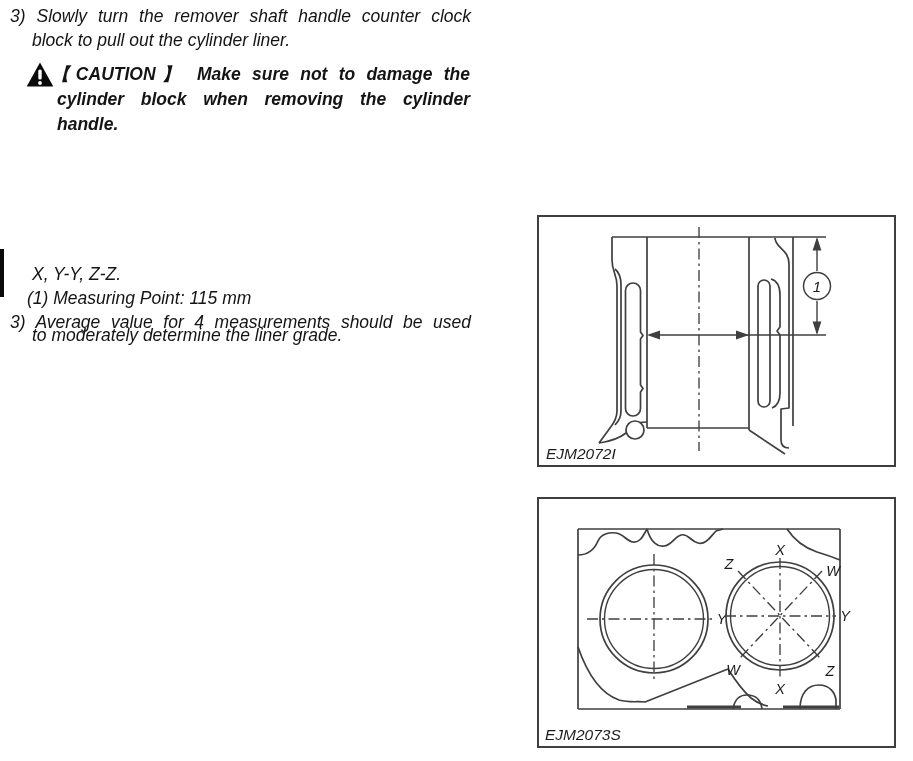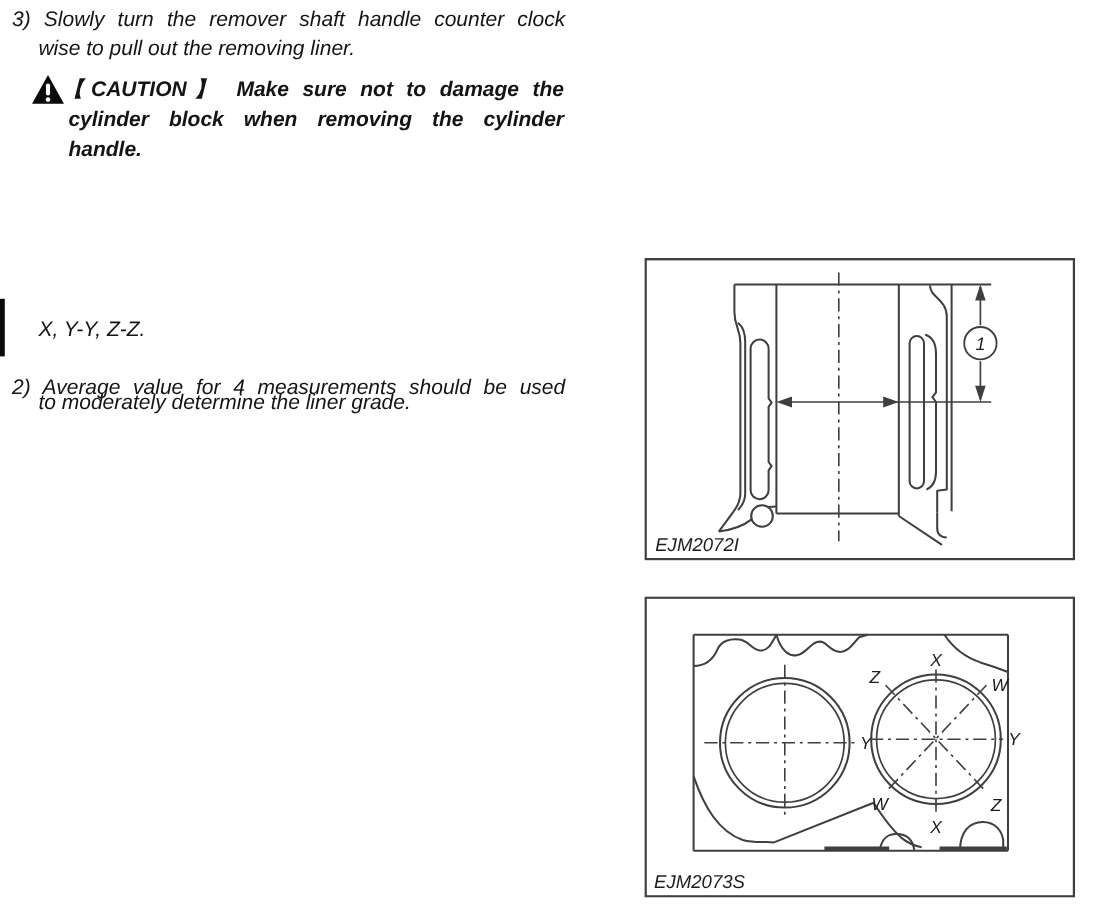--- a/index.html
+++ b/index.html
@@ -36,35 +36,36 @@
   .arr{fill:#3f3f3f;stroke:none;}
   .wfill{fill:#ffffff;}
   .svgtxt{font-family:"Liberation Sans", sans-serif;fill:#1c1c1c;stroke:none;}
 </style>
 </head>
 <body>
 
 <div class="page">
 
   <div class="tl jl" style="left:10px;top:5px;width:461px">3) Slowly turn the remover shaft handle counter clock</div>
-  <div class="tl" style="left:32px;top:29px">wise to pull out the removing liner.</div>
+  <div class="tl" style="left:32px;top:29px">block to pull out the cylinder liner.</div>
 
   <div class="caution-icon">
     <svg width="28" height="26" viewBox="0 0 28 26">
       <polygon points="14,0.5 27.3,24.5 0.7,24.5" fill="#0a0a0a"></polygon>
       <rect x="12.3" y="7.5" width="3.4" height="10" rx="1.6" fill="#ffffff"></rect>
       <circle cx="14" cy="21" r="1.9" fill="#ffffff"></circle>
     </svg>
   </div>
   <div class="tl b jl" style="left:57px;top:88px;width:413px">cylinder block when removing the cylinder</div>
   <div class="tl b jl" style="left:52px;top:63px;width:418px">【CAUTION】 Make sure not to damage the</div>
   <div class="tl b" style="left:57px;top:113px">handle.</div>
 
   <div class="tl" style="left:32px;top:263px">X, Y-Y, Z-Z.</div>
-  <div class="tl jl" style="left:10px;top:311px;width:461px">2) Average value for 4 measurements should be used</div>
+  <div class="tl" style="left:27px;top:287px">(1) Measuring Point: 115 mm</div>
+  <div class="tl jl" style="left:10px;top:311px;width:461px">3) Average value for 4 measurements should be used</div>
   <div class="tl" style="left:32px;top:324px">to moderately determine the liner grade.</div>
 
   <div class="changebar"></div>
 
   <div class="figure" style="left:537px;top:215px;width:359px;height:252px">
     <svg width="359" height="252" viewBox="0 0 359 252">
       <rect x="1" y="1" width="357" height="250" class="fg2"></rect>
       <g>
 
         <path class="fg" d="M75,22 H289"></path>

